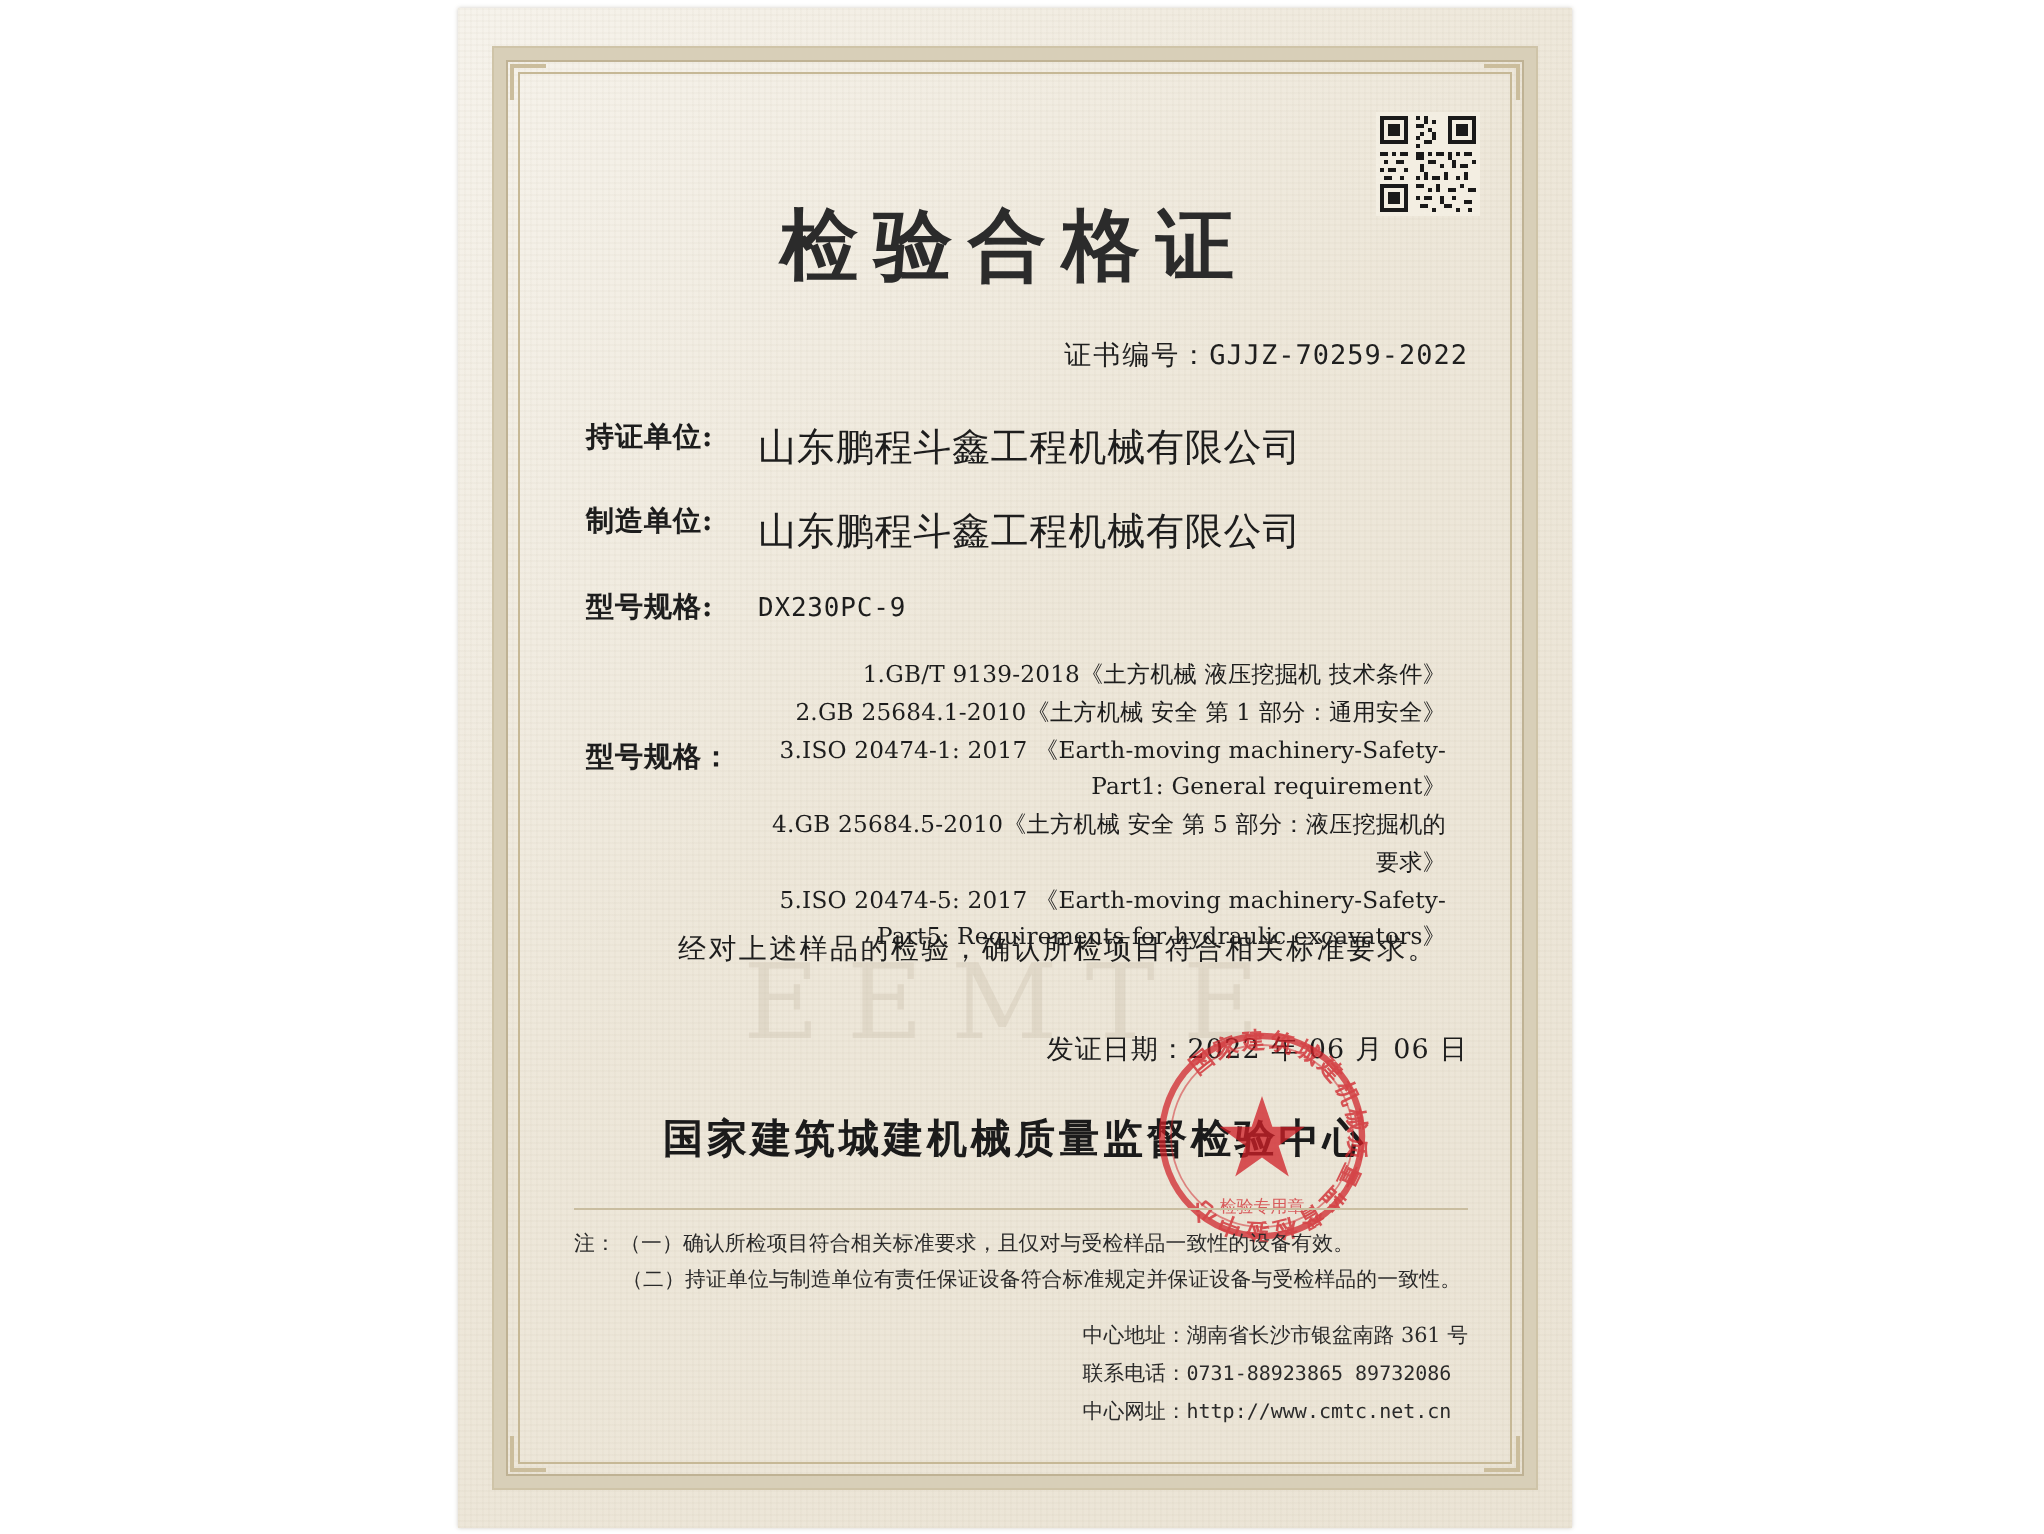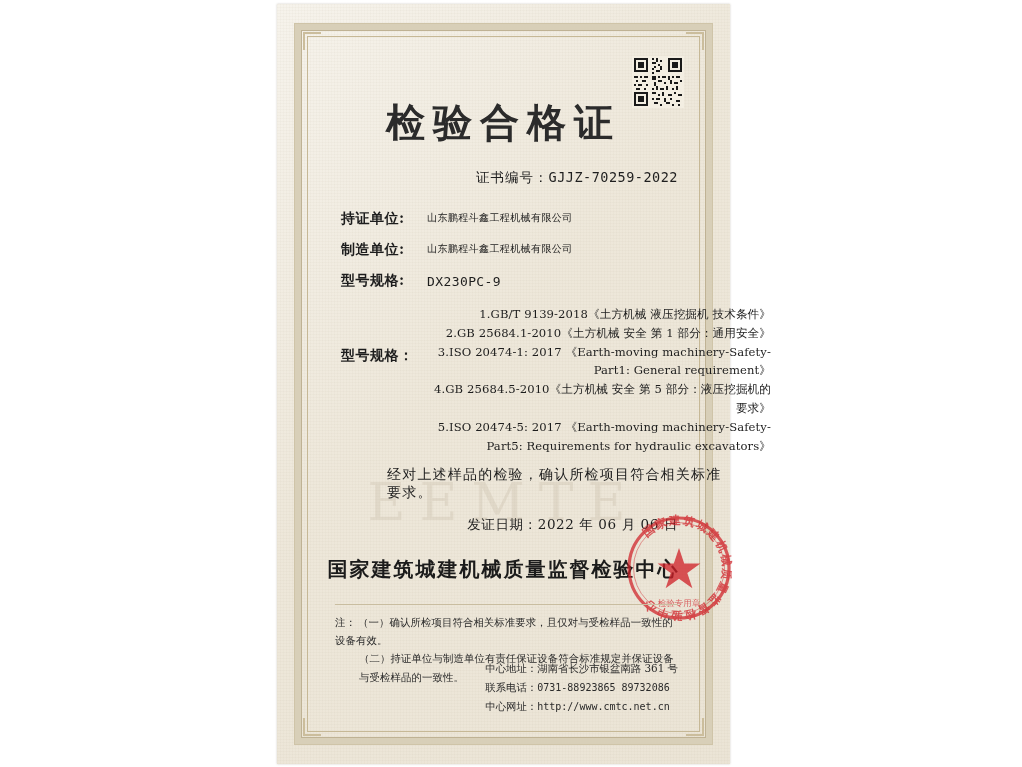--- a/index.html
+++ b/index.html
@@ -17,27 +17,26 @@
     position: relative;
     width: 1022px;
     height: 767px;
     background: #ffffff;
   }
   
   .cert-paper {
     position: absolute;
     left: 229px;
     top: 4px;
-    width: 453px;
+    width: 557px;
     height: 760px;
     background: #efe9dc;
     background-image:
       linear-gradient(135deg, rgba(255,255,255,0.45) 0%, rgba(233,226,211,0.25) 45%, rgba(226,217,199,0.3) 100%);
     box-shadow: 0 0 2px rgba(120,110,90,0.35);
-    margin-left: 48px;
   }
   
   .grain {
     position: absolute;
     inset: 0;
     background-image:
       repeating-linear-gradient(0deg, rgba(160,148,120,0.045) 0px, rgba(160,148,120,0.045) 1px, rgba(255,255,255,0) 1px, rgba(255,255,255,0) 3px),
       repeating-linear-gradient(90deg, rgba(160,148,120,0.04) 0px, rgba(160,148,120,0.04) 1px, rgba(255,255,255,0) 1px, rgba(255,255,255,0) 3px);
     pointer-events: none;
   }
@@ -124,21 +123,21 @@
   .flabel {
     width: 86px;
     flex: 0 0 86px;
     font-size: 14px;
     color: #1d1d1d;
     font-weight: 700;
     letter-spacing: 0.5px;
     font-family: "DejaVu Serif", "Liberation Serif", serif;
   }
   .fvalue {
-    font-size: 10px;
+    font-size: 19px;
     color: #1d1d1d;
     letter-spacing: 0.4px;
     font-family: Liberation Serif, serif;
     line-height: 1.55;
   }
   .fvalue.mono {
     font-family: "DejaVu Sans Mono", monospace;
     font-size: 13px;
   }
 

